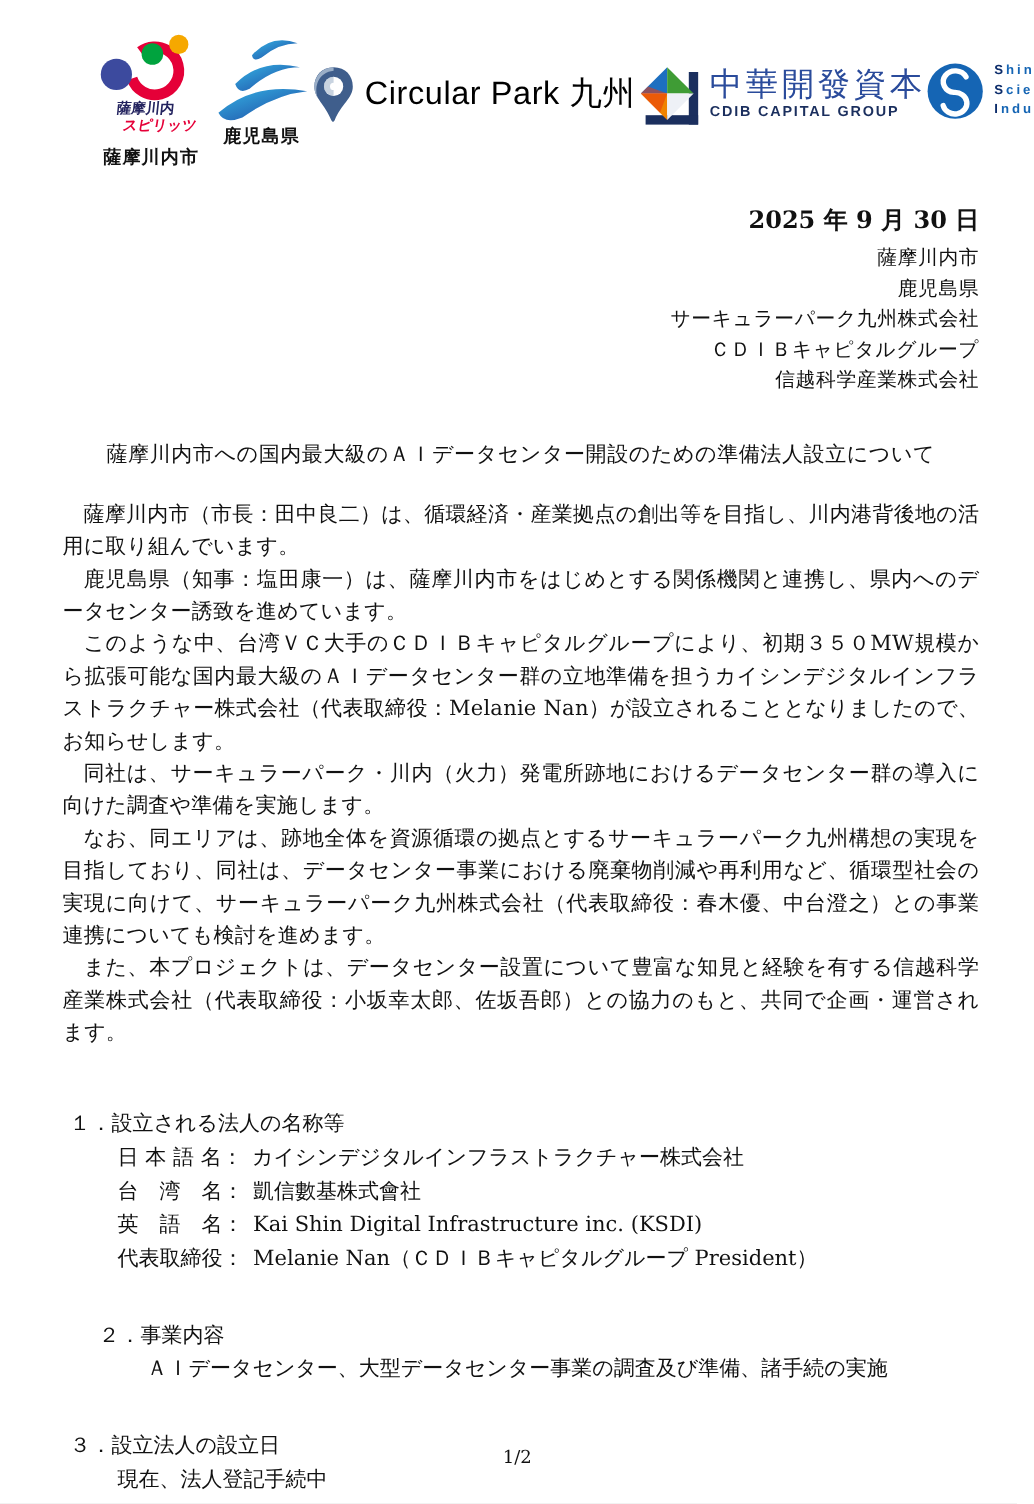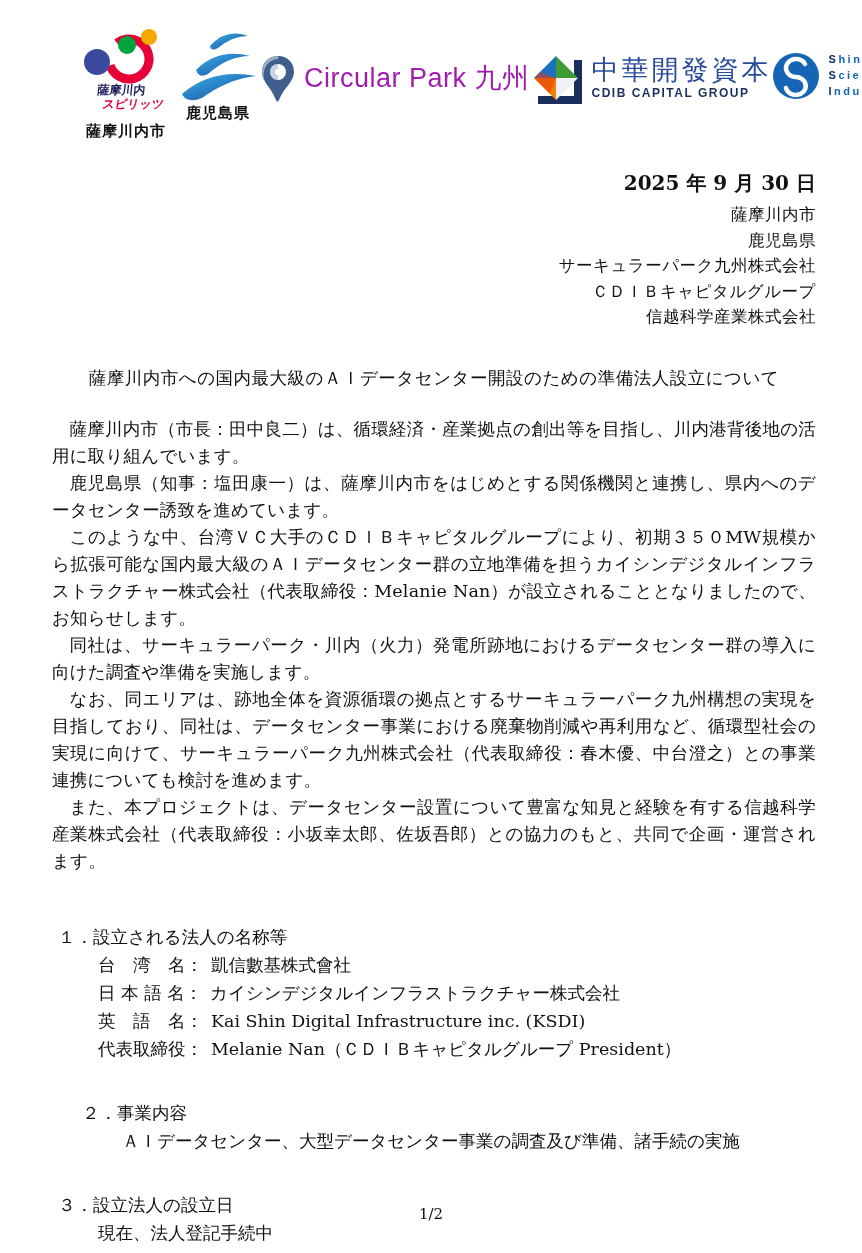--- a/index.html
+++ b/index.html
@@ -21,21 +21,21 @@
     height:108px;
   }
   .logo-block{display:flex;flex-direction:column;align-items:center;}
   .logo-caption{
     font-family:"Liberation Sans","DejaVu Sans",sans-serif;
     font-weight:bold;font-size:15px;color:#111;margin-top:2px;letter-spacing:1px;
   }
   .cp-block{display:flex;align-items:center;margin-top:26px;}
   .cp-text{
     font-family:"Liberation Sans","DejaVu Sans",sans-serif;
-    font-size:27px;color:#a21caf;margin-left:8px;letter-spacing:0.5px;white-space:nowrap;
+    font-size:27px;color:#000000;margin-left:8px;letter-spacing:0.5px;white-space:nowrap;
   }
   .cdib-block{display:flex;align-items:center;margin-top:24px;}
   .cdib-texts{margin-left:10px;display:flex;flex-direction:column;}
   .cdib-zh{
     font-family:"Liberation Sans","DejaVu Sans",sans-serif;
     font-size:27px;color:#2a4b9b;letter-spacing:3px;white-space:nowrap;line-height:1.05;
   }
   .cdib-en{
     font-family:Liberation Sans, sans-serif;
     font-size:12px;font-weight:bold;color:#1b2f5e;letter-spacing:1.5px;margin-top:2px;
@@ -167,24 +167,24 @@
       <p>鹿児島県（知事：塩田康一）は、薩摩川内市をはじめとする関係機関と連携し、県内へのデータセンター誘致を進めています。</p>
       <p>このような中、台湾ＶＣ大手のＣＤＩＢキャピタルグループにより、初期３５０MW規模から拡張可能な国内最大級のＡＩデータセンター群の立地準備を担うカイシンデジタルインフラストラクチャー株式会社（代表取締役：Melanie Nan）が設立されることとなりましたので、お知らせします。</p>
       <p>同社は、サーキュラーパーク・川内（火力）発電所跡地におけるデータセンター群の導入に向けた調査や準備を実施します。</p>
       <p>なお、同エリアは、跡地全体を資源循環の拠点とするサーキュラーパーク九州構想の実現を目指しており、同社は、データセンター事業における廃棄物削減や再利用など、循環型社会の実現に向けて、サーキュラーパーク九州株式会社（代表取締役：春木優、中台澄之）との事業連携についても検討を進めます。</p>
       <p>また、本プロジェクトは、データセンター設置について豊富な知見と経験を有する信越科学産業株式会社（代表取締役：小坂幸太郎、佐坂吾郎）との協力のもと、共同で企画・運営されます。</p>
     </div>
 
     <div class="doc-section sec1">
       <div class="sec-heading">１．設立される法人の名称等</div>
       <div class="sec-item">
+        <span class="field-label">日 本 語 名：</span><span class="field-value">カイシンデジタルインフラストラクチャー株式会社</span>
+      </div>
+      <div class="sec-item">
         <span class="field-label">台　湾　名：</span><span class="field-value">凱信數基株式會社</span>
-      </div>
-      <div class="sec-item">
-        <span class="field-label">日 本 語 名：</span><span class="field-value">カイシンデジタルインフラストラクチャー株式会社</span>
       </div>
       <div class="sec-item">
         <span class="field-label">英　語　名：</span><span class="field-value">Kai Shin Digital Infrastructure inc. (KSDI)</span>
       </div>
       <div class="sec-item">
         <span class="field-label">代表取締役：</span><span class="field-value">Melanie Nan（ＣＤＩＢキャピタルグループ President）</span>
       </div>
     </div>
 
     <div class="doc-section sec2">

